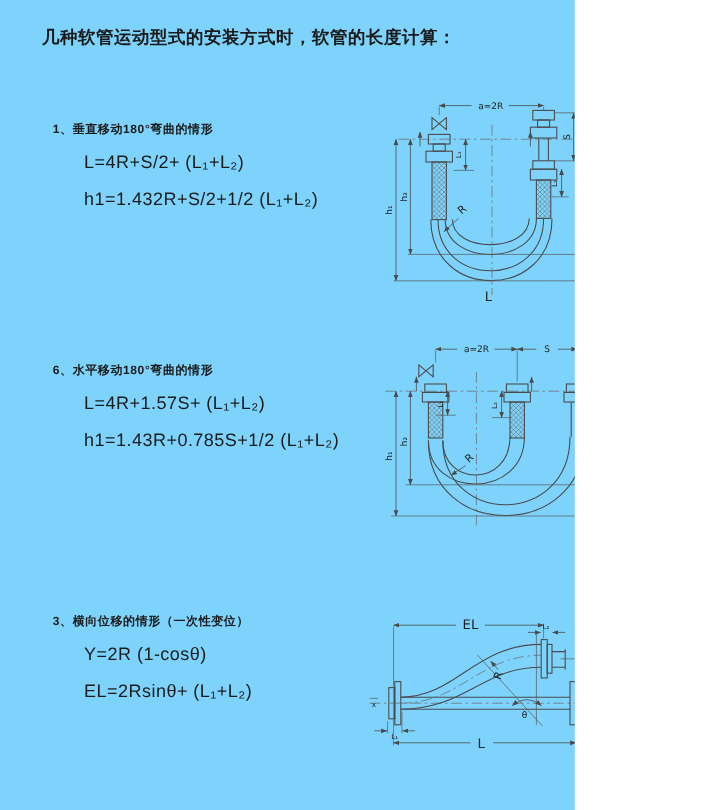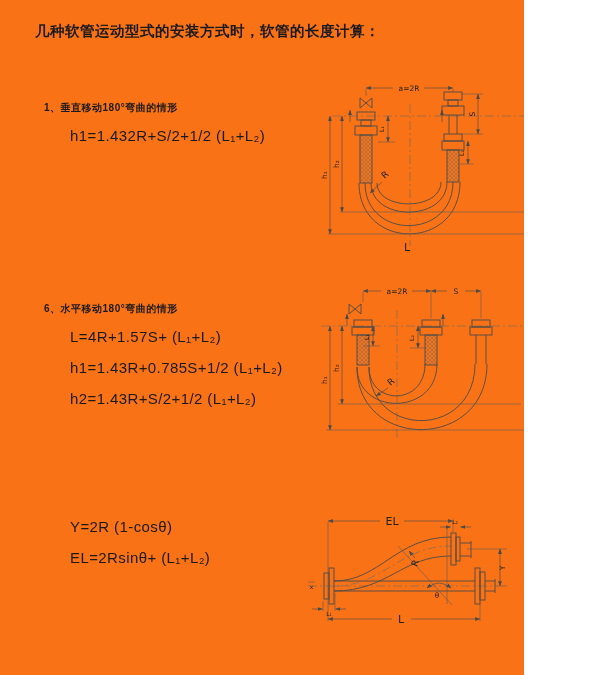--- a/index.html
+++ b/index.html
@@ -1,21 +1,21 @@
 <!DOCTYPE html>
 <html><head>
 <meta charset="utf-8">
 <style>
   html,body{margin:0;padding:0;}
   body{
     width:600px;height:675px;background:#ffffff;
     font-family:"Liberation Sans","DejaVu Sans",sans-serif;
     color:#1a1a1a;
   }
-  .page{position:relative;width:524px;height:675px;background:#f97316;overflow:hidden;}
+  .page{position:relative;width:479px;height:675px;background:#7dd3fc;overflow:hidden;}
   .title{
     position:absolute;left:35px;top:22px;
     font-size:14.5px;font-weight:bold;letter-spacing:.5px;
   }
   .sec{position:absolute;left:44px;}
   .heading{font-size:10px;font-weight:bold;letter-spacing:.5px;margin-bottom:5px;}
   .formula{font-size:15px;line-height:31px;padding-left:26px;letter-spacing:.4px;white-space:pre;}
   svg.diagram{position:absolute;overflow:visible;}
   .ln{stroke:#4a4a4a;stroke-width:.9;fill:none;}
   .ln2{stroke:#5a5a5a;stroke-width:.6;fill:none;}
@@ -30,31 +30,32 @@
 </style>
 </head>
 <body>
 
 <div class="page">
 
   <div class="title">几种软管运动型式的安装方式时，软管的长度计算：</div>
 
   <div class="sec" style="top:101px">
     <div class="heading">1、垂直移动180°弯曲的情形</div>
+    <div class="formula">L=4R+S/2+ (L₁+L₂)</div>
     <div class="formula">h1=1.432R+S/2+1/2 (L₁+L₂)</div>
   </div>
 
   <div class="sec" style="top:302px">
     <div class="heading">6、水平移动180°弯曲的情形</div>
     <div class="formula">L=4R+1.57S+ (L₁+L₂)</div>
     <div class="formula">h1=1.43R+0.785S+1/2 (L₁+L₂)</div>
-    <div class="formula">h2=1.43R+S/2+1/2 (L₁+L₂)</div>
   </div>
 
   <div class="sec" style="top:511px">
+    <div class="heading">3、横向位移的情形（一次性变位）</div>
     <div class="formula">Y=2R (1-cosθ)</div>
     <div class="formula">EL=2Rsinθ+ (L₁+L₂)</div>
   </div>
 
   <svg class="diagram" style="left:310px;top:76px" width="282" height="182" viewBox="0 0 282 182">
     <defs>
       <marker id="m1" viewBox="0 0 8 8" refX="7.5" refY="4" markerWidth="8" markerHeight="8" orient="auto-start-reverse">
         <path d="M0,1 L8,4 L0,7 z" fill="#4a4a4a"></path>
       </marker>
       <pattern id="p1" width="4" height="4" patternUnits="userSpaceOnUse">

